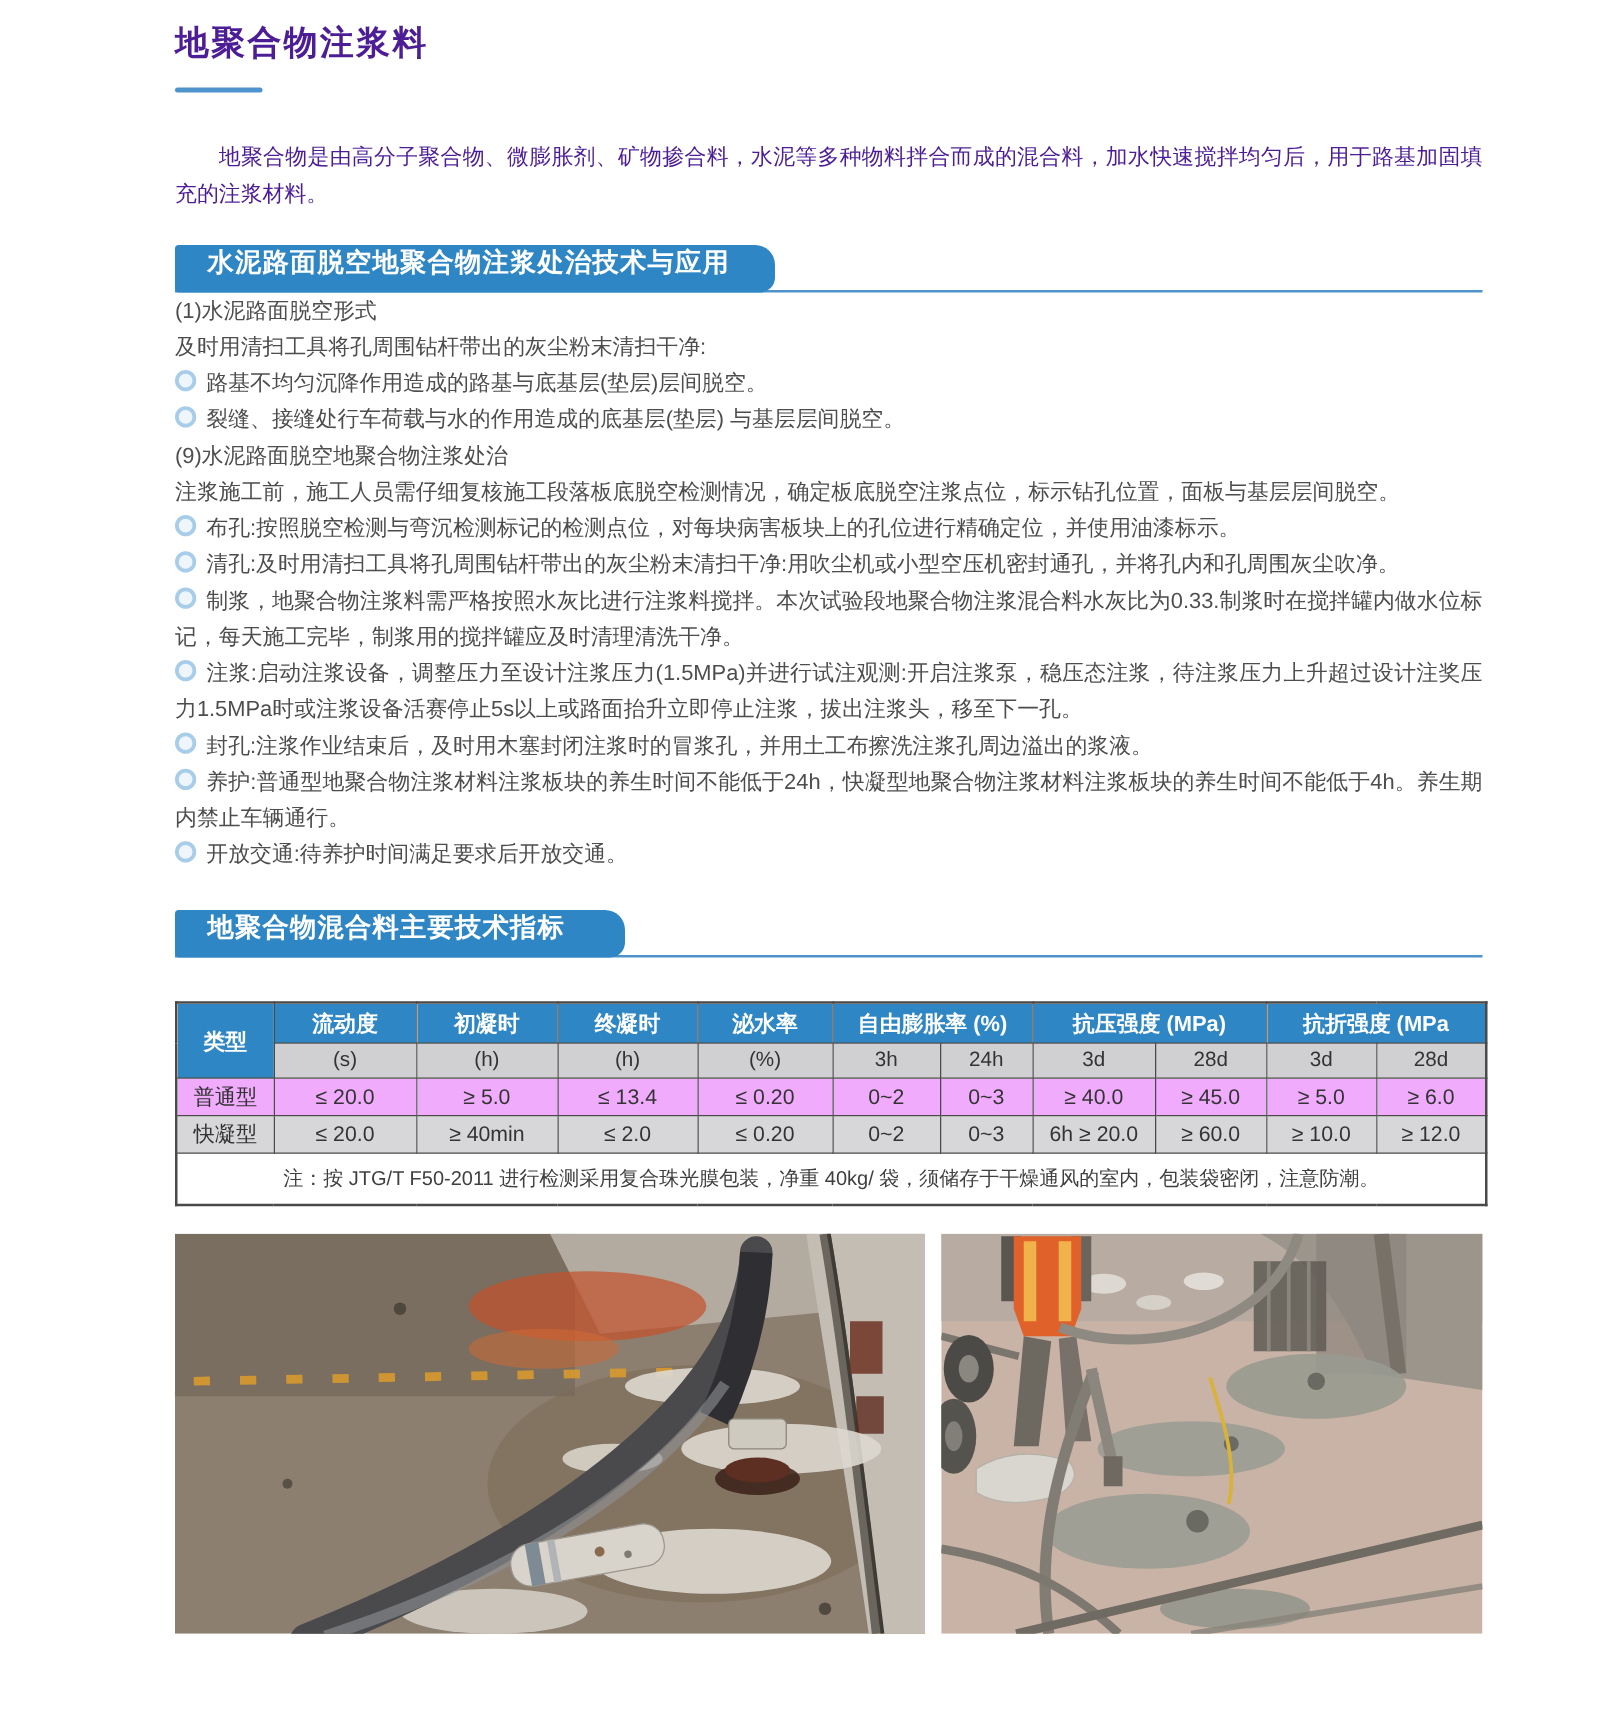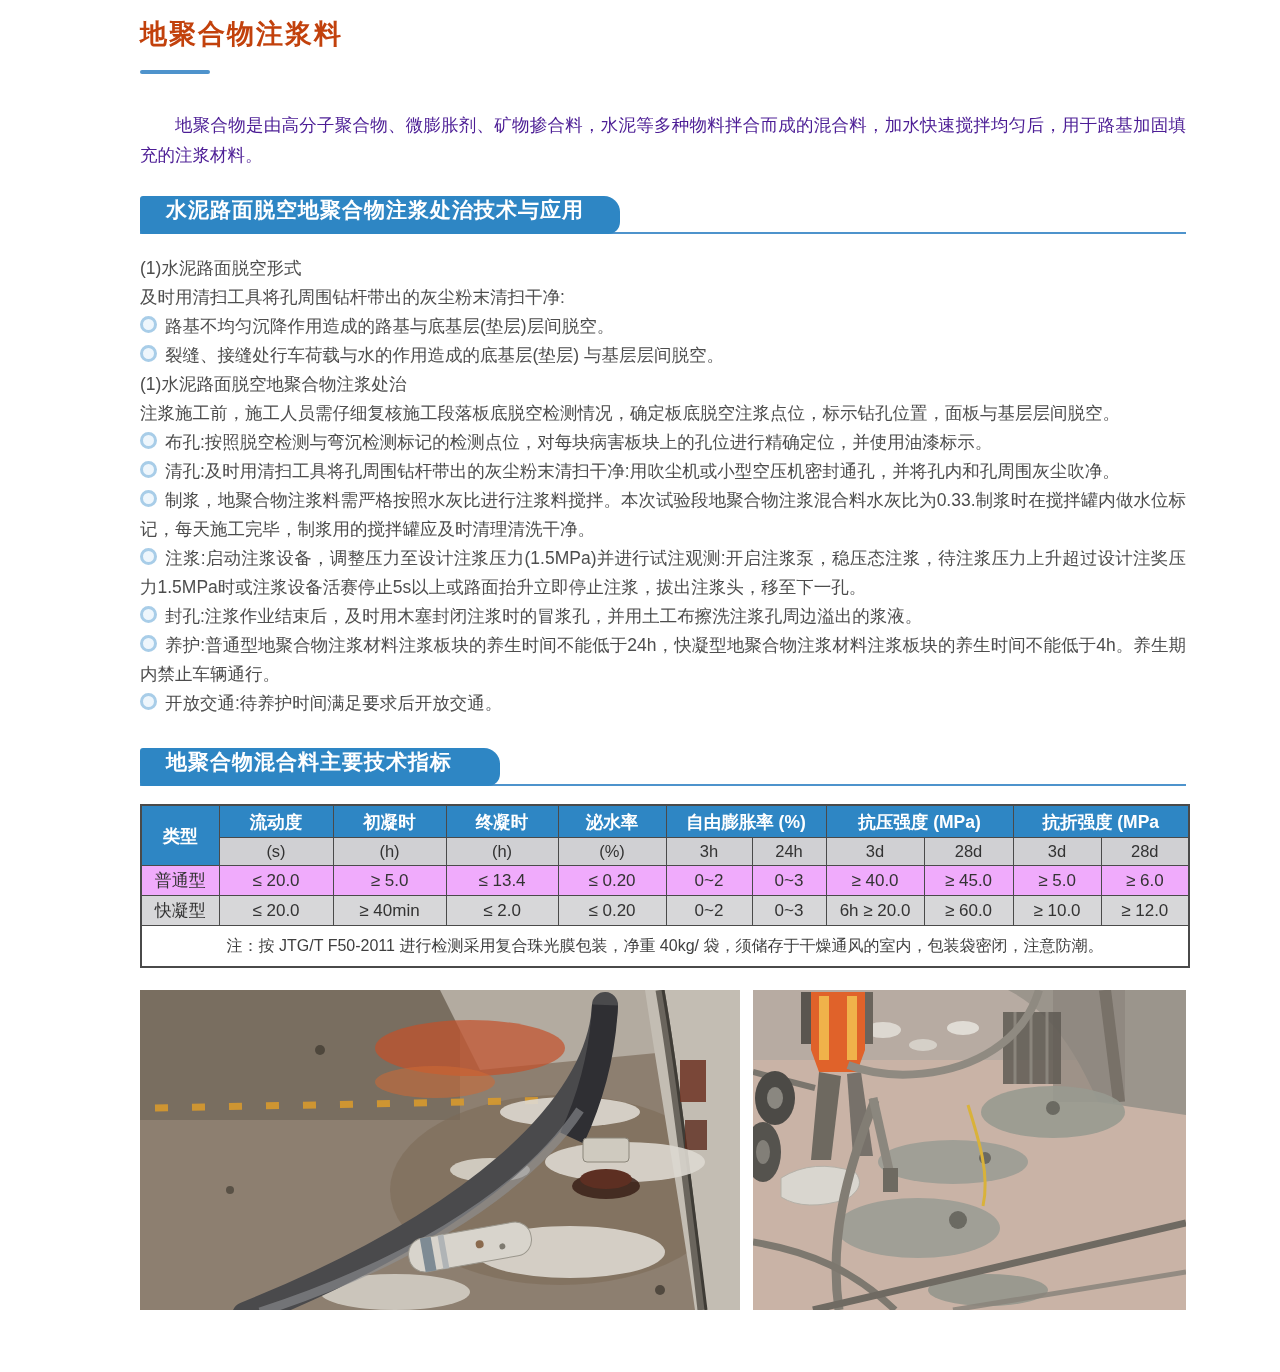--- a/index.html
+++ b/index.html
@@ -4,21 +4,21 @@
 <style>
   html,body { margin:0; padding:0; }
   body {
     width:1280px; height:1372px; background:#ffffff; overflow:hidden;
     font-family:"Liberation Sans","DejaVu Sans",sans-serif; color:#4d4d4d;
   }
   .page { box-sizing:border-box; width:1280px; padding:0 94px 0 140px; }
 
   
   .doc-title {
-    color:#c2410c; font-size:27px; font-weight:bold;
+    color:#4c1d95; font-size:27px; font-weight:bold;
     letter-spacing:2px; margin:16px 0 0 0;
   }
   .title-underline { width:70px; height:4px; background:#4e93cc; margin-top:18px; border-radius:2px; }
 
   
   .intro {
     margin:36px 0 0 0; font-size:17.5px; line-height:30px;
     text-indent:2em; color:#4c1d95; text-align:justify;
   }
 
@@ -28,29 +28,29 @@
   .banner-line { position:absolute; left:0; right:0; bottom:0; height:2px; background:#4e93cc; }
   .banner {
     position:absolute; left:0; top:0; bottom:0; background:#2e86c4; color:#ffffff;
     font-size:21px; font-weight:bold; letter-spacing:1px;
     display:flex; align-items:flex-start; padding:0 36px 0 26px;
     border-radius:3px 16px 12px 3px;
   }
   .banner-2 { min-width:360px; box-sizing:border-box; }
 
   
-  .body-text { margin-top:20px; }
+  .body-text { }
   .body-text p { margin:0; font-size:17.5px; line-height:29px; color:#4d4d4d; text-align:justify; }
   .bullet-ring {
     display:inline-block; width:11px; height:11px; border:3px solid #a8cde8;
     border-radius:50%; background:#eef6fc; margin-right:8px; vertical-align:-1px;
   }
 
   
-  table.spec { border-collapse:collapse; table-layout:fixed; width:1046px; margin-top:18px;
+  table.spec { border-collapse:collapse; table-layout:fixed; width:1046px; margin-top:35px;
     border:2px solid #4a4a4a; }
   table.spec th, table.spec td {
     border:1px solid #4a4a4a; text-align:center; vertical-align:middle;
     padding:0; font-size:17px; color:#333333; overflow:hidden; white-space:nowrap;
   }
   tr.hrow th { background:#2e86c4; color:#ffffff; font-weight:bold; height:31px; font-size:17.5px; }
   th.type-cell { background:#2e86c4; color:#ffffff; }
   tr.units td { background:#d0d0d3; height:27px; font-size:16.5px; }
   tr.data-0 td { background:#f0abfc; height:29px; }
   tr.data-1 td { background:#d7d7d9; height:29px; }
@@ -76,21 +76,21 @@
     <div class="banner banner-1">
       <span>水泥路面脱空地聚合物注浆处治技术与应用</span>
     </div>
   </div>
 
   <div class="body-text">
     <p><span>(1)水泥路面脱空形式</span></p>
     <p><span>及时用清扫工具将孔周围钻杆带出的灰尘粉末清扫干净:</span></p>
     <p><span class="bullet-ring"></span><span>路基不均匀沉降作用造成的路基与底基层(垫层)层间脱空。</span></p>
     <p><span class="bullet-ring"></span><span>裂缝、接缝处行车荷载与水的作用造成的底基层(垫层) 与基层层间脱空。</span></p>
-    <p><span>(1)水泥路面脱空地聚合物注浆处治</span></p>
+    <p><span>(9)水泥路面脱空地聚合物注浆处治</span></p>
     <p><span>注浆施工前，施工人员需仔细复核施工段落板底脱空检测情况，确定板底脱空注浆点位，标示钻孔位置，面板与基层层间脱空。</span></p>
     <p><span class="bullet-ring"></span><span>布孔:按照脱空检测与弯沉检测标记的检测点位，对每块病害板块上的孔位进行精确定位，并使用油漆标示。</span></p>
     <p><span class="bullet-ring"></span><span>清孔:及时用清扫工具将孔周围钻杆带出的灰尘粉末清扫干净:用吹尘机或小型空压机密封通孔，并将孔内和孔周围灰尘吹净。</span></p>
     <p><span class="bullet-ring"></span><span>制浆，地聚合物注浆料需严格按照水灰比进行注浆料搅拌。本次试验段地聚合物注浆混合料水灰比为0.33.制浆时在搅拌罐内做水位标记，每天施工完毕，制浆用的搅拌罐应及时清理清洗干净。</span></p>
     <p><span class="bullet-ring"></span><span>注浆:启动注浆设备，调整压力至设计注浆压力(1.5MPa)并进行试注观测:开启注浆泵，稳压态注浆，待注浆压力上升超过设计注奖压力1.5MPa时或注浆设备活赛停止5s以上或路面抬升立即停止注浆，拔出注浆头，移至下一孔。</span></p>
     <p><span class="bullet-ring"></span><span>封孔:注浆作业结束后，及时用木塞封闭注浆时的冒浆孔，并用土工布擦洗注浆孔周边溢出的浆液。</span></p>
     <p><span class="bullet-ring"></span><span>养护:普通型地聚合物注浆材料注浆板块的养生时间不能低于24h，快凝型地聚合物注浆材料注浆板块的养生时间不能低于4h。养生期内禁止车辆通行。</span></p>
     <p><span class="bullet-ring"></span><span>开放交通:待养护时间满足要求后开放交通。</span></p>
   </div>
 

